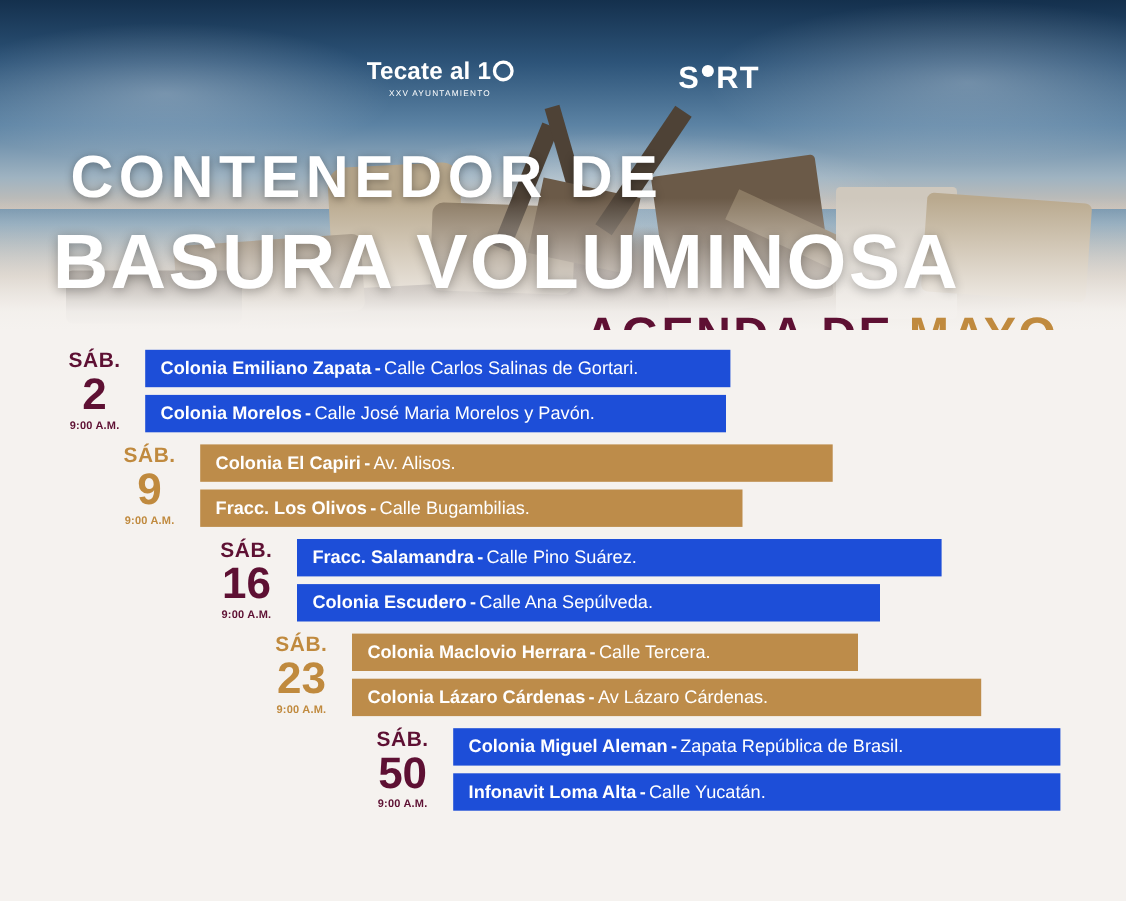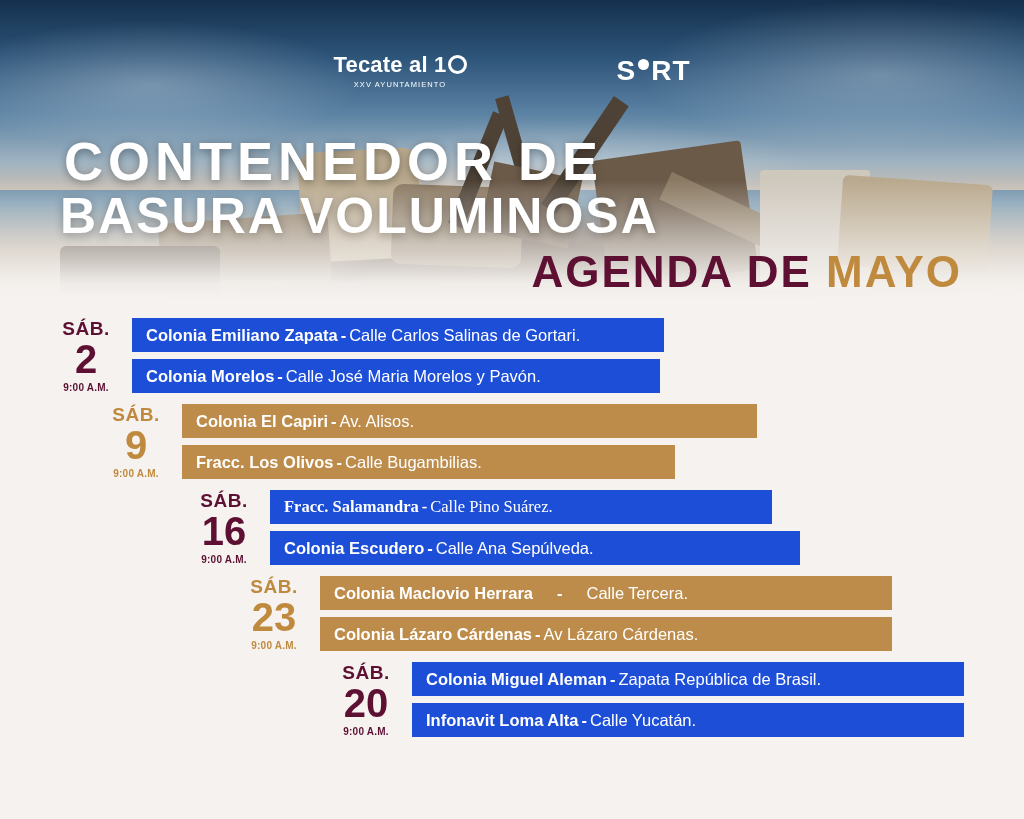--- a/index.html
+++ b/index.html
@@ -89,23 +89,23 @@
 
   
   .titles { position:absolute; left:0; top:134px; width:100%; z-index:6; }
   .t-line1 {
     padding-left:64px;
     font-size:54px; font-weight:bold; color:#ffffff;
     letter-spacing:5px; line-height:1;
     text-shadow:0 2px 8px rgba(0,0,0,.35);
   }
   .t-line2 {
-    padding-left:60px;
-    font-size:50px; font-weight:bold; color:#ffffff;
-    letter-spacing:2px; line-height:1.05; margin-top:2px;
+    padding-left:48px;
+    font-size:70px; font-weight:bold; color:#ffffff;
+    letter-spacing:2px; line-height:1.05; margin-top:14px;
     text-shadow:0 2px 10px rgba(0,0,0,.3);
   }
   .t-line3 {
     text-align:right; padding-right:62px; margin-top:4px;
     font-size:44px; font-weight:bold; letter-spacing:2px;
     color:#5e1033;
   }
   .t-line3 .mayo { color:#c08a3e; }
 
   
@@ -236,55 +236,55 @@
           </div>
         </div>
       </div>
       <div class="row wine" style="margin-left: 178px; margin-top: 6px;">
         <div class="date">
           <div class="sab">SÁB.</div>
           <div class="num">16</div>
           <div class="hr">9:00 A.M.</div>
         </div>
         <div class="bars">
-          <div class="bar" style="width: 502px; font-family: Liberation Serif, serif;">
+          <div class="bar" style="width: 586px;">
             <b>Fracc. Salamandra</b>
             <span class="sep">-</span>
             <span class="street">Calle Pino Suárez.</span>
           </div>
           <div class="bar" style="width: 530px;">
             <b>Colonia Escudero</b>
             <span class="sep">-</span>
             <span class="street">Calle Ana Sepúlveda.</span>
           </div>
         </div>
       </div>
       <div class="row gold" style="margin-left: 228px; margin-top: 6px;">
         <div class="date">
           <div class="sab">SÁB.</div>
           <div class="num">23</div>
           <div class="hr">9:00 A.M.</div>
         </div>
         <div class="bars">
-          <div class="bar" style="width: 572px; gap: 21px;">
+          <div class="bar" style="width: 460px;">
             <b>Colonia Maclovio Herrara</b>
             <span class="sep">-</span>
             <span class="street">Calle Tercera.</span>
           </div>
           <div class="bar" style="width: 572px;">
             <b>Colonia Lázaro Cárdenas</b>
             <span class="sep">-</span>
             <span class="street">Av Lázaro Cárdenas.</span>
           </div>
         </div>
       </div>
       <div class="row wine" style="margin-left: 320px; margin-top: 6px;">
         <div class="date">
           <div class="sab">SÁB.</div>
-          <div class="num">20</div>
+          <div class="num">50</div>
           <div class="hr">9:00 A.M.</div>
         </div>
         <div class="bars">
           <div class="bar" style="width: 552px;">
             <b>Colonia Miguel Aleman</b>
             <span class="sep">-</span>
             <span class="street">Zapata República de Brasil.</span>
           </div>
           <div class="bar" style="width: 552px;">
             <b>Infonavit Loma Alta</b>

